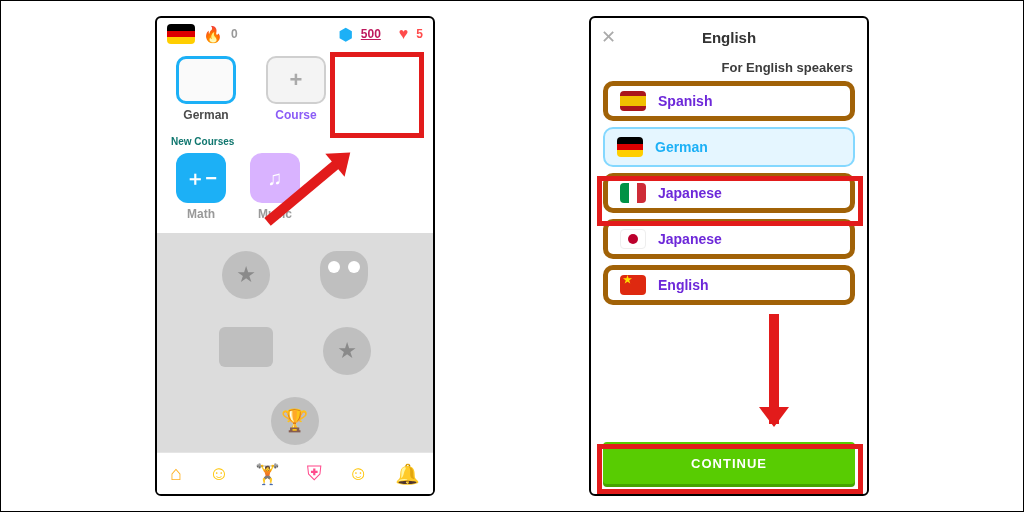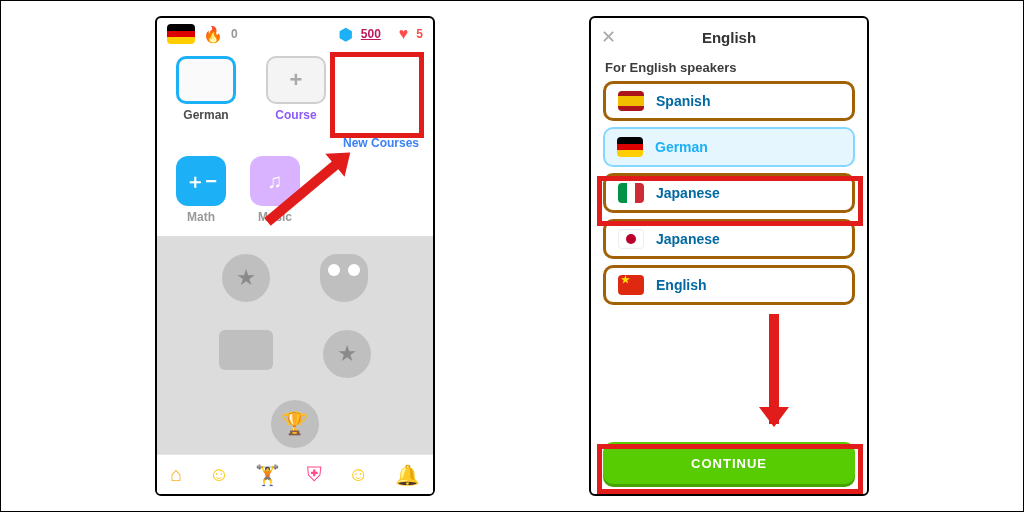--- a/index.html
+++ b/index.html
@@ -87,21 +87,21 @@
     position:absolute; z-index:51; left:100px; top:170px; transform:rotate(-40deg);
   }
   .arrow-body{
     width:90px;height:10px;background:#e21b1b;position:relative;
   }
   .arrow-body:after{
     content:"";position:absolute;right:-18px;top:-10px;
     border-left:20px solid #e21b1b;border-top:15px solid transparent;border-bottom:15px solid transparent;
   }
   .section-title{
-    font-size:12px;font-weight:800;color:#3b82f6;padding:6px 14px 2px;text-align:right;
+    font-size:10px;font-weight:800;color:#0f766e;padding:6px 14px 2px;
   }
   .nc-row{display:flex;gap:14px;padding:4px 14px 12px;}
   .nc-tile{display:flex;flex-direction:column;align-items:center;font-size:12px;font-weight:700;color:#999;width:60px;}
   .nc-box{width:50px;height:50px;border-radius:12px;display:flex;align-items:center;justify-content:center;color:#fff;font-size:20px;margin-bottom:4px;}
   .nc-math{background:#1cb0f6;}
   .nc-music{background:#d9b3ff;}
   .gray-area{
     flex:1;background:#dcdcdc;position:relative;display:flex;flex-wrap:wrap;align-content:flex-start;
     justify-content:center;gap:28px 50px;padding:18px 22px 6px;
   }
@@ -116,40 +116,40 @@
   .chest{width:54px;height:40px;background:#bfbfbf;border-radius:6px;}
   .bottom-bar{
     height:42px;border-top:1px solid #e5e5e5;background:#fff;display:flex;justify-content:space-around;align-items:center;font-size:20px;
   }
   .home-ic{color:#ffb020;} .dumb-ic{color:#6b8cff;} .shield-ic{color:#ff4b8d;} .bell-ic{color:#ffc400;} .char-ic{color:#ffc400;}
   
   .header2{
     display:flex;align-items:center;justify-content:center;position:relative;height:38px;font-size:15px;font-weight:700;color:#333;
   }
   .close-x{position:absolute;left:10px;top:8px;font-size:18px;color:#aaa;font-weight:400;}
-  .subhdr{font-size:13px;font-weight:700;color:#3c3c3c;padding:4px 14px 6px;}
+  .subhdr{font-size:13px;font-weight:700;color:#3c3c3c;padding:4px 14px 6px;text-align:right;}
   .lang-list{flex:1;overflow:hidden;padding:0 12px;display:flex;flex-direction:column;gap:6px;}
   .lang-row{
-    height:40px;border:3px solid #a16207;border-radius:10px;display:flex;align-items:center;gap:12px;padding:0 12px;
-    font-size:14px;font-weight:700;color:#0369a1;background:#fff;
+    height:40px;border:5px solid #a16207;border-radius:10px;display:flex;align-items:center;gap:12px;padding:0 12px;
+    font-size:14px;font-weight:700;color:#6d28d9;background:#fff;
   }
   .lang-row.selected{border:2px solid #84d8ff;background:#e5f6ff;color:#1cb0f6;}
   .mini-flag{width:26px;height:20px;border-radius:4px;flex:0 0 auto;}
   .mf-es{background:linear-gradient(#aa151b 0 25%,#f1bf00 25% 75%,#aa151b 75% 100%);}
   .mf-fr{background:linear-gradient(to right,#0055a4 0 33%,#fff 33% 66%,#ef4135 66% 100%);}
   .mf-de{background:linear-gradient(#000 0 33%,#dd0000 33% 66%,#ffce00 66% 100%);}
   .mf-it{background:linear-gradient(to right,#009246 0 33%,#fff 33% 66%,#ce2b37 66% 100%);}
   .mf-jp{background:#fff;border:1px solid #eee;position:relative;}
   .mf-jp:after{content:"";position:absolute;left:50%;top:50%;width:10px;height:10px;margin:-5px;background:#bc002d;border-radius:50%;}
   .mf-cn{background:#de2910;position:relative;}
   .mf-cn:after{content:"★";position:absolute;left:3px;top:-1px;color:#ffde00;font-size:10px;}
   .mf-ru{background:linear-gradient(#fff 0 33%,#0039a6 33% 66%,#d52b1e 66% 100%);}
   .continue-wrap{padding:8px 12px 10px;}
   .continue-btn{
-    height:42px;background:#58cc02;border-radius:10px;color:#fff;font-weight:800;letter-spacing:1px;
+    height:42px;background:#58cc02;border-radius:4px;color:#fff;font-weight:800;letter-spacing:1px;
     display:flex;align-items:center;justify-content:center;font-size:13px;box-shadow:0 3px 0 #46a302;
   }
   .rh2{left:6px;top:158px;width:266px;height:50px;}
   .rh3{left:6px;top:426px;width:266px;height:50px;}
   .arrow2{
     position:absolute;z-index:51;left:178px;top:296px;
   }
   .arrow2 .arrow-body{width:10px;height:110px;}
   .arrow2 .arrow-body:after{
     content:"";position:absolute;left:-10px;bottom:-18px;right:auto;top:auto;

